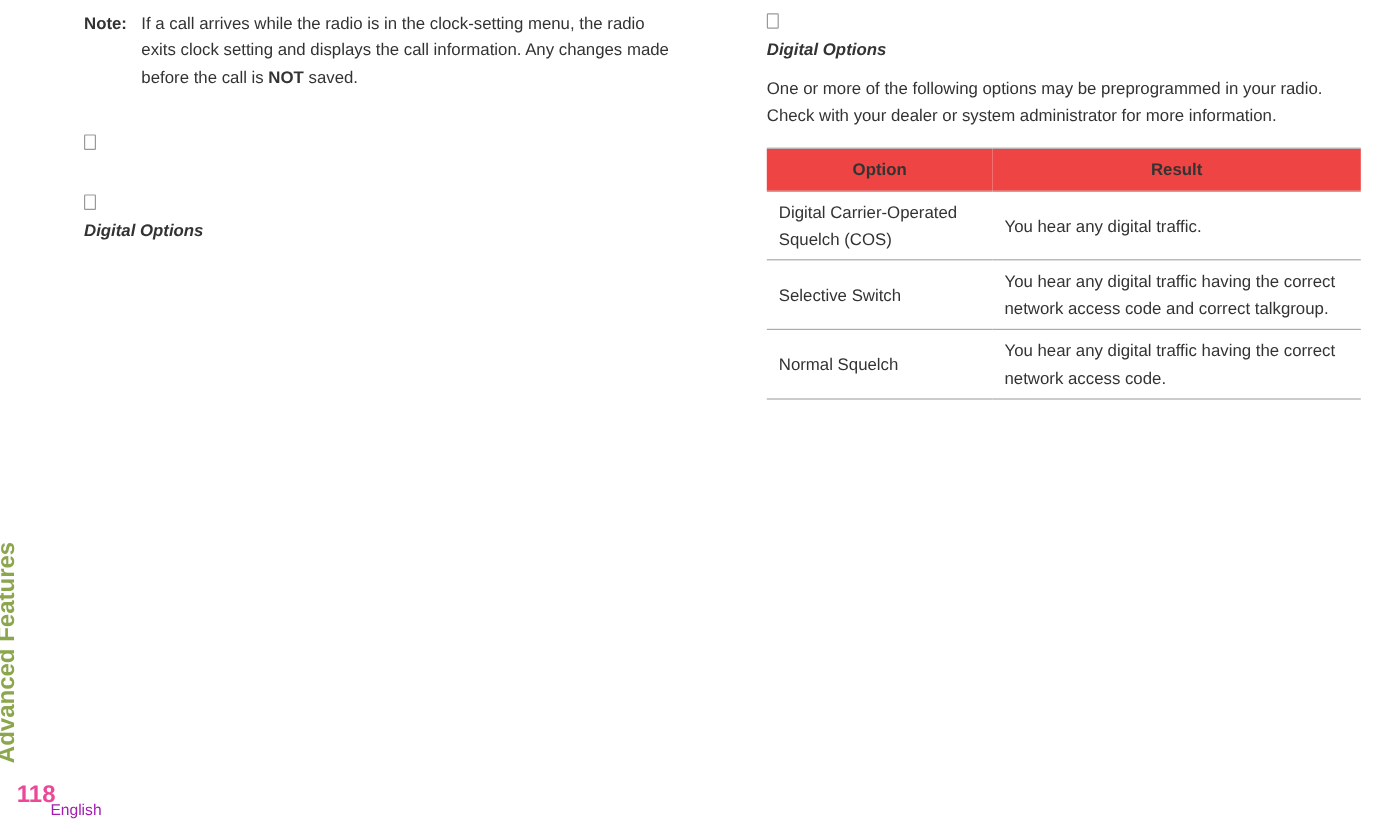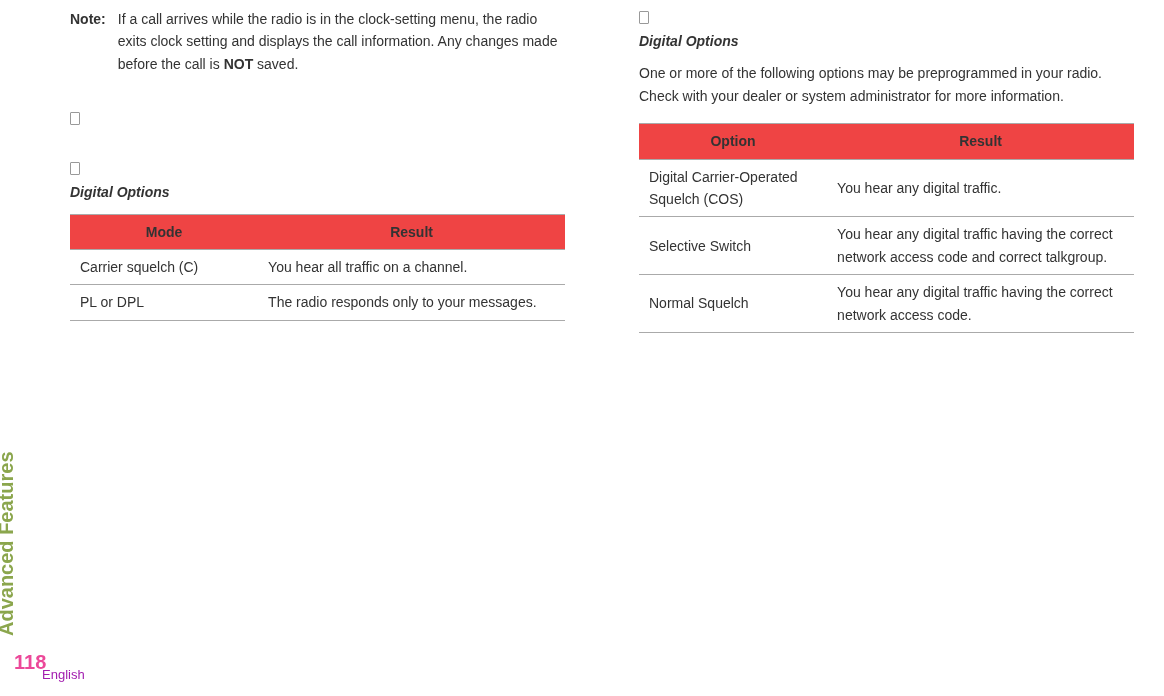--- a/index.html
+++ b/index.html
@@ -122,38 +122,20 @@
 
     <div class="section-heading">
       <span class="doc-icon"></span>
     </div>
 
     <div class="section-heading italic">
       <span class="doc-icon"></span>
       <span>Digital Options</span>
     </div>
 
-    <table>
-      <thead>
-        <tr>
-          <th>Mode</th>
-          <th>Result</th>
-        </tr>
-      </thead>
-      <tbody>
-        <tr>
-          <td class="mode-cell">Carrier squelch (C)</td>
-          <td>You hear all traffic on a channel.</td>
-        </tr>
-        <tr>
-          <td class="mode-cell">PL or DPL</td>
-          <td>The radio responds only to your messages.</td>
-        </tr>
-      </tbody>
-    </table>
 
   </div>
 
   <div class="col">
 
     <div class="section-heading italic" style="margin-top:0;">
       <span class="doc-icon"></span>
       <span>Digital Options</span>
     </div>
     <p class="body-text">One or more of the following options may be preprogrammed in your radio. Check with your dealer or system administrator for more information.</p>

